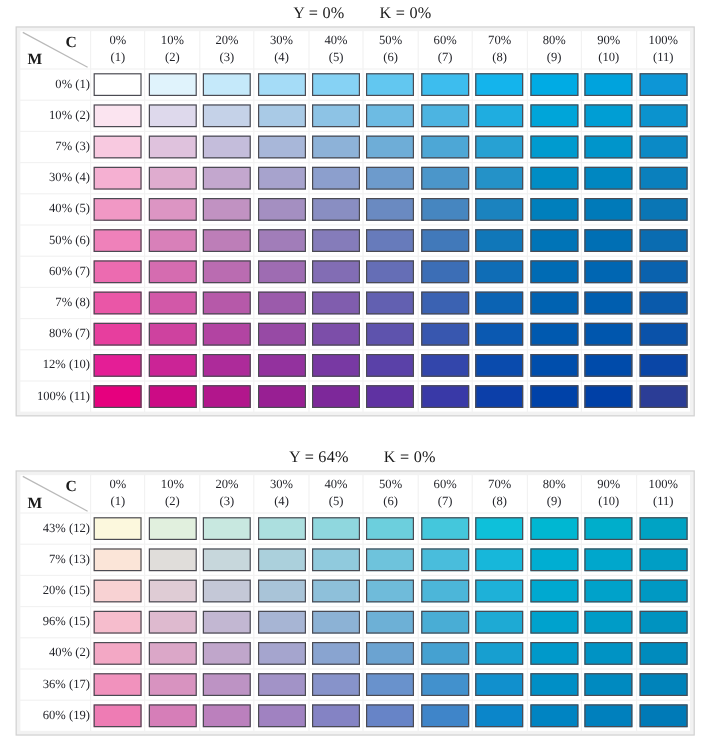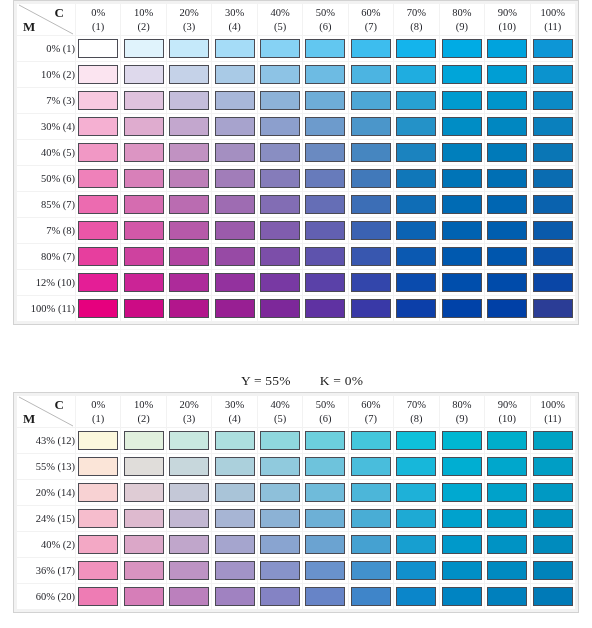--- a/index.html
+++ b/index.html
@@ -124,482 +124,22 @@
     border: 1px solid #4b4b53;
     box-sizing: border-box;
   }
 </style>
 </head>
 <body>
 
 <div class="page">
 
   <div class="table-block" id="block-0">
-    <div class="grid-wrap">
-      <table class="cmyk">
-        <thead>
-          <tr>
-            <th class="corner">
-              <svg class="diag" width="58" height="31" viewBox="0 0 58 31">
-                <line x1="2" y1="1" x2="56" y2="30" stroke="#b9b9b9" stroke-width="1"></line>
-              </svg>
-              <span class="lbl-c">C</span>
-              <span class="lbl-m">M</span>
-            </th>
-          <th class="colhead">
-                <span class="pct">0%</span>
-                <span class="idx">(1)</span>
-              </th>
-              <th class="colhead">
-                <span class="pct">10%</span>
-                <span class="idx">(2)</span>
-              </th>
-              <th class="colhead">
-                <span class="pct">20%</span>
-                <span class="idx">(3)</span>
-              </th>
-              <th class="colhead">
-                <span class="pct">30%</span>
-                <span class="idx">(4)</span>
-              </th>
-              <th class="colhead">
-                <span class="pct">40%</span>
-                <span class="idx">(5)</span>
-              </th>
-              <th class="colhead">
-                <span class="pct">50%</span>
-                <span class="idx">(6)</span>
-              </th>
-              <th class="colhead">
-                <span class="pct">60%</span>
-                <span class="idx">(7)</span>
-              </th>
-              <th class="colhead">
-                <span class="pct">70%</span>
-                <span class="idx">(8)</span>
-              </th>
-              <th class="colhead">
-                <span class="pct">80%</span>
-                <span class="idx">(9)</span>
-              </th>
-              <th class="colhead">
-                <span class="pct">90%</span>
-                <span class="idx">(10)</span>
-              </th>
-              <th class="colhead">
-                <span class="pct">100%</span>
-                <span class="idx">(11)</span>
-              </th>
-            </tr>
-        </thead>
-        <tbody>
-            <tr>
-              <th class="rowhead">0% (1)</th>
-              <td class="swatch-cell">
-                <div class="swatch" style="background: rgb(255, 255, 255);"></div>
-              </td>
-              <td class="swatch-cell">
-                <div class="swatch" style="background: rgb(224, 243, 252);"></div>
-              </td>
-              <td class="swatch-cell">
-                <div class="swatch" style="background: rgb(197, 233, 250);"></div>
-              </td>
-              <td class="swatch-cell">
-                <div class="swatch" style="background: rgb(165, 220, 247);"></div>
-              </td>
-              <td class="swatch-cell">
-                <div class="swatch" style="background: rgb(134, 210, 244);"></div>
-              </td>
-              <td class="swatch-cell">
-                <div class="swatch" style="background: rgb(98, 199, 240);"></div>
-              </td>
-              <td class="swatch-cell">
-                <div class="swatch" style="background: rgb(61, 189, 238);"></div>
-              </td>
-              <td class="swatch-cell">
-                <div class="swatch" style="background: rgb(20, 180, 236);"></div>
-              </td>
-              <td class="swatch-cell">
-                <div class="swatch" style="background: rgb(0, 171, 228);"></div>
-              </td>
-              <td class="swatch-cell">
-                <div class="swatch" style="background: rgb(0, 163, 221);"></div>
-              </td>
-              <td class="swatch-cell">
-                <div class="swatch" style="background: rgb(13, 150, 214);"></div>
-              </td>
-            </tr>
-            <tr>
-              <th class="rowhead">10% (2)</th>
-              <td class="swatch-cell">
-                <div class="swatch" style="background: rgb(251, 228, 240);"></div>
-              </td>
-              <td class="swatch-cell">
-                <div class="swatch" style="background: rgb(222, 217, 236);"></div>
-              </td>
-              <td class="swatch-cell">
-                <div class="swatch" style="background: rgb(197, 210, 232);"></div>
-              </td>
-              <td class="swatch-cell">
-                <div class="swatch" style="background: rgb(169, 202, 230);"></div>
-              </td>
-              <td class="swatch-cell">
-                <div class="swatch" style="background: rgb(141, 195, 229);"></div>
-              </td>
-              <td class="swatch-cell">
-                <div class="swatch" style="background: rgb(109, 187, 227);"></div>
-              </td>
-              <td class="swatch-cell">
-                <div class="swatch" style="background: rgb(76, 180, 225);"></div>
-              </td>
-              <td class="swatch-cell">
-                <div class="swatch" style="background: rgb(31, 173, 224);"></div>
-              </td>
-              <td class="swatch-cell">
-                <div class="swatch" style="background: rgb(0, 165, 217);"></div>
-              </td>
-              <td class="swatch-cell">
-                <div class="swatch" style="background: rgb(0, 158, 212);"></div>
-              </td>
-              <td class="swatch-cell">
-                <div class="swatch" style="background: rgb(11, 147, 206);"></div>
-              </td>
-            </tr>
-            <tr>
-              <th class="rowhead">7% (3)</th>
-              <td class="swatch-cell">
-                <div class="swatch" style="background: rgb(248, 201, 224);"></div>
-              </td>
-              <td class="swatch-cell">
-                <div class="swatch" style="background: rgb(223, 194, 221);"></div>
-              </td>
-              <td class="swatch-cell">
-                <div class="swatch" style="background: rgb(196, 189, 219);"></div>
-              </td>
-              <td class="swatch-cell">
-                <div class="swatch" style="background: rgb(168, 183, 217);"></div>
-              </td>
-              <td class="swatch-cell">
-                <div class="swatch" style="background: rgb(141, 178, 216);"></div>
-              </td>
-              <td class="swatch-cell">
-                <div class="swatch" style="background: rgb(110, 173, 215);"></div>
-              </td>
-              <td class="swatch-cell">
-                <div class="swatch" style="background: rgb(77, 167, 214);"></div>
-              </td>
-              <td class="swatch-cell">
-                <div class="swatch" style="background: rgb(39, 161, 211);"></div>
-              </td>
-              <td class="swatch-cell">
-                <div class="swatch" style="background: rgb(0, 155, 207);"></div>
-              </td>
-              <td class="swatch-cell">
-                <div class="swatch" style="background: rgb(0, 149, 203);"></div>
-              </td>
-              <td class="swatch-cell">
-                <div class="swatch" style="background: rgb(11, 138, 198);"></div>
-              </td>
-            </tr>
-            <tr>
-              <th class="rowhead">30% (4)</th>
-              <td class="swatch-cell">
-                <div class="swatch" style="background: rgb(245, 176, 210);"></div>
-              </td>
-              <td class="swatch-cell">
-                <div class="swatch" style="background: rgb(223, 172, 207);"></div>
-              </td>
-              <td class="swatch-cell">
-                <div class="swatch" style="background: rgb(195, 167, 206);"></div>
-              </td>
-              <td class="swatch-cell">
-                <div class="swatch" style="background: rgb(167, 163, 205);"></div>
-              </td>
-              <td class="swatch-cell">
-                <div class="swatch" style="background: rgb(140, 159, 205);"></div>
-              </td>
-              <td class="swatch-cell">
-                <div class="swatch" style="background: rgb(109, 155, 204);"></div>
-              </td>
-              <td class="swatch-cell">
-                <div class="swatch" style="background: rgb(75, 150, 202);"></div>
-              </td>
-              <td class="swatch-cell">
-                <div class="swatch" style="background: rgb(36, 146, 200);"></div>
-              </td>
-              <td class="swatch-cell">
-                <div class="swatch" style="background: rgb(0, 141, 197);"></div>
-              </td>
-              <td class="swatch-cell">
-                <div class="swatch" style="background: rgb(0, 135, 193);"></div>
-              </td>
-              <td class="swatch-cell">
-                <div class="swatch" style="background: rgb(10, 128, 189);"></div>
-              </td>
-            </tr>
-            <tr>
-              <th class="rowhead">40% (5)</th>
-              <td class="swatch-cell">
-                <div class="swatch" style="background: rgb(241, 152, 197);"></div>
-              </td>
-              <td class="swatch-cell">
-                <div class="swatch" style="background: rgb(220, 149, 195);"></div>
-              </td>
-              <td class="swatch-cell">
-                <div class="swatch" style="background: rgb(193, 146, 194);"></div>
-              </td>
-              <td class="swatch-cell">
-                <div class="swatch" style="background: rgb(164, 143, 193);"></div>
-              </td>
-              <td class="swatch-cell">
-                <div class="swatch" style="background: rgb(137, 142, 194);"></div>
-              </td>
-              <td class="swatch-cell">
-                <div class="swatch" style="background: rgb(106, 138, 193);"></div>
-              </td>
-              <td class="swatch-cell">
-                <div class="swatch" style="background: rgb(70, 134, 192);"></div>
-              </td>
-              <td class="swatch-cell">
-                <div class="swatch" style="background: rgb(27, 131, 191);"></div>
-              </td>
-              <td class="swatch-cell">
-                <div class="swatch" style="background: rgb(0, 127, 188);"></div>
-              </td>
-              <td class="swatch-cell">
-                <div class="swatch" style="background: rgb(0, 122, 185);"></div>
-              </td>
-              <td class="swatch-cell">
-                <div class="swatch" style="background: rgb(10, 118, 181);"></div>
-              </td>
-            </tr>
-            <tr>
-              <th class="rowhead">50% (6)</th>
-              <td class="swatch-cell">
-                <div class="swatch" style="background: rgb(239, 129, 186);"></div>
-              </td>
-              <td class="swatch-cell">
-                <div class="swatch" style="background: rgb(216, 128, 185);"></div>
-              </td>
-              <td class="swatch-cell">
-                <div class="swatch" style="background: rgb(189, 126, 184);"></div>
-              </td>
-              <td class="swatch-cell">
-                <div class="swatch" style="background: rgb(161, 125, 185);"></div>
-              </td>
-              <td class="swatch-cell">
-                <div class="swatch" style="background: rgb(133, 124, 186);"></div>
-              </td>
-              <td class="swatch-cell">
-                <div class="swatch" style="background: rgb(103, 123, 187);"></div>
-              </td>
-              <td class="swatch-cell">
-                <div class="swatch" style="background: rgb(65, 121, 186);"></div>
-              </td>
-              <td class="swatch-cell">
-                <div class="swatch" style="background: rgb(16, 119, 185);"></div>
-              </td>
-              <td class="swatch-cell">
-                <div class="swatch" style="background: rgb(0, 116, 183);"></div>
-              </td>
-              <td class="swatch-cell">
-                <div class="swatch" style="background: rgb(0, 111, 180);"></div>
-              </td>
-              <td class="swatch-cell">
-                <div class="swatch" style="background: rgb(10, 108, 177);"></div>
-              </td>
-            </tr>
-            <tr>
-              <th class="rowhead">85% (7)</th>
-              <td class="swatch-cell">
-                <div class="swatch" style="background: rgb(236, 107, 176);"></div>
-              </td>
-              <td class="swatch-cell">
-                <div class="swatch" style="background: rgb(213, 108, 176);"></div>
-              </td>
-              <td class="swatch-cell">
-                <div class="swatch" style="background: rgb(186, 108, 177);"></div>
-              </td>
-              <td class="swatch-cell">
-                <div class="swatch" style="background: rgb(158, 108, 178);"></div>
-              </td>
-              <td class="swatch-cell">
-                <div class="swatch" style="background: rgb(130, 109, 180);"></div>
-              </td>
-              <td class="swatch-cell">
-                <div class="swatch" style="background: rgb(101, 110, 182);"></div>
-              </td>
-              <td class="swatch-cell">
-                <div class="swatch" style="background: rgb(60, 110, 182);"></div>
-              </td>
-              <td class="swatch-cell">
-                <div class="swatch" style="background: rgb(15, 109, 182);"></div>
-              </td>
-              <td class="swatch-cell">
-                <div class="swatch" style="background: rgb(0, 107, 180);"></div>
-              </td>
-              <td class="swatch-cell">
-                <div class="swatch" style="background: rgb(0, 102, 178);"></div>
-              </td>
-              <td class="swatch-cell">
-                <div class="swatch" style="background: rgb(10, 98, 174);"></div>
-              </td>
-            </tr>
-            <tr>
-              <th class="rowhead">7% (8)</th>
-              <td class="swatch-cell">
-                <div class="swatch" style="background: rgb(234, 86, 167);"></div>
-              </td>
-              <td class="swatch-cell">
-                <div class="swatch" style="background: rgb(210, 88, 168);"></div>
-              </td>
-              <td class="swatch-cell">
-                <div class="swatch" style="background: rgb(182, 89, 169);"></div>
-              </td>
-              <td class="swatch-cell">
-                <div class="swatch" style="background: rgb(155, 91, 171);"></div>
-              </td>
-              <td class="swatch-cell">
-                <div class="swatch" style="background: rgb(128, 93, 174);"></div>
-              </td>
-              <td class="swatch-cell">
-                <div class="swatch" style="background: rgb(98, 96, 177);"></div>
-              </td>
-              <td class="swatch-cell">
-                <div class="swatch" style="background: rgb(59, 98, 178);"></div>
-              </td>
-              <td class="swatch-cell">
-                <div class="swatch" style="background: rgb(11, 99, 179);"></div>
-              </td>
-              <td class="swatch-cell">
-                <div class="swatch" style="background: rgb(0, 98, 177);"></div>
-              </td>
-              <td class="swatch-cell">
-                <div class="swatch" style="background: rgb(0, 94, 175);"></div>
-              </td>
-              <td class="swatch-cell">
-                <div class="swatch" style="background: rgb(10, 90, 171);"></div>
-              </td>
-            </tr>
-            <tr>
-              <th class="rowhead">80% (7)</th>
-              <td class="swatch-cell">
-                <div class="swatch" style="background: rgb(231, 62, 158);"></div>
-              </td>
-              <td class="swatch-cell">
-                <div class="swatch" style="background: rgb(206, 66, 159);"></div>
-              </td>
-              <td class="swatch-cell">
-                <div class="swatch" style="background: rgb(178, 68, 162);"></div>
-              </td>
-              <td class="swatch-cell">
-                <div class="swatch" style="background: rgb(151, 74, 165);"></div>
-              </td>
-              <td class="swatch-cell">
-                <div class="swatch" style="background: rgb(124, 78, 169);"></div>
-              </td>
-              <td class="swatch-cell">
-                <div class="swatch" style="background: rgb(94, 83, 173);"></div>
-              </td>
-              <td class="swatch-cell">
-                <div class="swatch" style="background: rgb(56, 87, 175);"></div>
-              </td>
-              <td class="swatch-cell">
-                <div class="swatch" style="background: rgb(11, 89, 177);"></div>
-              </td>
-              <td class="swatch-cell">
-                <div class="swatch" style="background: rgb(0, 89, 175);"></div>
-              </td>
-              <td class="swatch-cell">
-                <div class="swatch" style="background: rgb(0, 86, 173);"></div>
-              </td>
-              <td class="swatch-cell">
-                <div class="swatch" style="background: rgb(10, 82, 169);"></div>
-              </td>
-            </tr>
-            <tr>
-              <th class="rowhead">12% (10)</th>
-              <td class="swatch-cell">
-                <div class="swatch" style="background: rgb(228, 30, 150);"></div>
-              </td>
-              <td class="swatch-cell">
-                <div class="swatch" style="background: rgb(203, 36, 150);"></div>
-              </td>
-              <td class="swatch-cell">
-                <div class="swatch" style="background: rgb(173, 43, 154);"></div>
-              </td>
-              <td class="swatch-cell">
-                <div class="swatch" style="background: rgb(147, 50, 158);"></div>
-              </td>
-              <td class="swatch-cell">
-                <div class="swatch" style="background: rgb(120, 57, 163);"></div>
-              </td>
-              <td class="swatch-cell">
-                <div class="swatch" style="background: rgb(90, 65, 168);"></div>
-              </td>
-              <td class="swatch-cell">
-                <div class="swatch" style="background: rgb(51, 70, 171);"></div>
-              </td>
-              <td class="swatch-cell">
-                <div class="swatch" style="background: rgb(10, 75, 173);"></div>
-              </td>
-              <td class="swatch-cell">
-                <div class="swatch" style="background: rgb(0, 78, 172);"></div>
-              </td>
-              <td class="swatch-cell">
-                <div class="swatch" style="background: rgb(0, 75, 170);"></div>
-              </td>
-              <td class="swatch-cell">
-                <div class="swatch" style="background: rgb(10, 70, 166);"></div>
-              </td>
-            </tr>
-            <tr>
-              <th class="rowhead">100% (11)</th>
-              <td class="swatch-cell">
-                <div class="swatch" style="background: rgb(230, 0, 126);"></div>
-              </td>
-              <td class="swatch-cell">
-                <div class="swatch" style="background: rgb(204, 11, 133);"></div>
-              </td>
-              <td class="swatch-cell">
-                <div class="swatch" style="background: rgb(178, 22, 140);"></div>
-              </td>
-              <td class="swatch-cell">
-                <div class="swatch" style="background: rgb(152, 31, 147);"></div>
-              </td>
-              <td class="swatch-cell">
-                <div class="swatch" style="background: rgb(125, 40, 154);"></div>
-              </td>
-              <td class="swatch-cell">
-                <div class="swatch" style="background: rgb(95, 50, 162);"></div>
-              </td>
-              <td class="swatch-cell">
-                <div class="swatch" style="background: rgb(57, 57, 167);"></div>
-              </td>
-              <td class="swatch-cell">
-                <div class="swatch" style="background: rgb(12, 63, 169);"></div>
-              </td>
-              <td class="swatch-cell">
-                <div class="swatch" style="background: rgb(0, 66, 168);"></div>
-              </td>
-              <td class="swatch-cell">
-                <div class="swatch" style="background: rgb(0, 64, 166);"></div>
-              </td>
-              <td class="swatch-cell">
-                <div class="swatch" style="background: rgb(43, 61, 150);"></div>
-              </td>
-            </tr>
-          </tbody>
-      </table>
-    </div>
-  </div>
-
-  <div class="table-block" id="block-1">
     <div class="chart-title">
-      <span class="seg">Y = 55%</span>
+      <span class="seg">Y = 0%</span>
       <span class="gap"></span>
       <span class="seg">K = 0%</span>
     </div>
     <div class="grid-wrap">
       <table class="cmyk">
         <thead>
           <tr>
             <th class="corner">
               <svg class="diag" width="58" height="31" viewBox="0 0 58 31">
                 <line x1="2" y1="1" x2="56" y2="30" stroke="#b9b9b9" stroke-width="1"></line>
@@ -648,20 +188,485 @@
                 <span class="idx">(10)</span>
               </th>
               <th class="colhead">
                 <span class="pct">100%</span>
                 <span class="idx">(11)</span>
               </th>
             </tr>
         </thead>
         <tbody>
             <tr>
+              <th class="rowhead">0% (1)</th>
+              <td class="swatch-cell">
+                <div class="swatch" style="background: rgb(255, 255, 255);"></div>
+              </td>
+              <td class="swatch-cell">
+                <div class="swatch" style="background: rgb(224, 243, 252);"></div>
+              </td>
+              <td class="swatch-cell">
+                <div class="swatch" style="background: rgb(197, 233, 250);"></div>
+              </td>
+              <td class="swatch-cell">
+                <div class="swatch" style="background: rgb(165, 220, 247);"></div>
+              </td>
+              <td class="swatch-cell">
+                <div class="swatch" style="background: rgb(134, 210, 244);"></div>
+              </td>
+              <td class="swatch-cell">
+                <div class="swatch" style="background: rgb(98, 199, 240);"></div>
+              </td>
+              <td class="swatch-cell">
+                <div class="swatch" style="background: rgb(61, 189, 238);"></div>
+              </td>
+              <td class="swatch-cell">
+                <div class="swatch" style="background: rgb(20, 180, 236);"></div>
+              </td>
+              <td class="swatch-cell">
+                <div class="swatch" style="background: rgb(0, 171, 228);"></div>
+              </td>
+              <td class="swatch-cell">
+                <div class="swatch" style="background: rgb(0, 163, 221);"></div>
+              </td>
+              <td class="swatch-cell">
+                <div class="swatch" style="background: rgb(13, 150, 214);"></div>
+              </td>
+            </tr>
+            <tr>
+              <th class="rowhead">10% (2)</th>
+              <td class="swatch-cell">
+                <div class="swatch" style="background: rgb(251, 228, 240);"></div>
+              </td>
+              <td class="swatch-cell">
+                <div class="swatch" style="background: rgb(222, 217, 236);"></div>
+              </td>
+              <td class="swatch-cell">
+                <div class="swatch" style="background: rgb(197, 210, 232);"></div>
+              </td>
+              <td class="swatch-cell">
+                <div class="swatch" style="background: rgb(169, 202, 230);"></div>
+              </td>
+              <td class="swatch-cell">
+                <div class="swatch" style="background: rgb(141, 195, 229);"></div>
+              </td>
+              <td class="swatch-cell">
+                <div class="swatch" style="background: rgb(109, 187, 227);"></div>
+              </td>
+              <td class="swatch-cell">
+                <div class="swatch" style="background: rgb(76, 180, 225);"></div>
+              </td>
+              <td class="swatch-cell">
+                <div class="swatch" style="background: rgb(31, 173, 224);"></div>
+              </td>
+              <td class="swatch-cell">
+                <div class="swatch" style="background: rgb(0, 165, 217);"></div>
+              </td>
+              <td class="swatch-cell">
+                <div class="swatch" style="background: rgb(0, 158, 212);"></div>
+              </td>
+              <td class="swatch-cell">
+                <div class="swatch" style="background: rgb(11, 147, 206);"></div>
+              </td>
+            </tr>
+            <tr>
+              <th class="rowhead">7% (3)</th>
+              <td class="swatch-cell">
+                <div class="swatch" style="background: rgb(248, 201, 224);"></div>
+              </td>
+              <td class="swatch-cell">
+                <div class="swatch" style="background: rgb(223, 194, 221);"></div>
+              </td>
+              <td class="swatch-cell">
+                <div class="swatch" style="background: rgb(196, 189, 219);"></div>
+              </td>
+              <td class="swatch-cell">
+                <div class="swatch" style="background: rgb(168, 183, 217);"></div>
+              </td>
+              <td class="swatch-cell">
+                <div class="swatch" style="background: rgb(141, 178, 216);"></div>
+              </td>
+              <td class="swatch-cell">
+                <div class="swatch" style="background: rgb(110, 173, 215);"></div>
+              </td>
+              <td class="swatch-cell">
+                <div class="swatch" style="background: rgb(77, 167, 214);"></div>
+              </td>
+              <td class="swatch-cell">
+                <div class="swatch" style="background: rgb(39, 161, 211);"></div>
+              </td>
+              <td class="swatch-cell">
+                <div class="swatch" style="background: rgb(0, 155, 207);"></div>
+              </td>
+              <td class="swatch-cell">
+                <div class="swatch" style="background: rgb(0, 149, 203);"></div>
+              </td>
+              <td class="swatch-cell">
+                <div class="swatch" style="background: rgb(11, 138, 198);"></div>
+              </td>
+            </tr>
+            <tr>
+              <th class="rowhead">30% (4)</th>
+              <td class="swatch-cell">
+                <div class="swatch" style="background: rgb(245, 176, 210);"></div>
+              </td>
+              <td class="swatch-cell">
+                <div class="swatch" style="background: rgb(223, 172, 207);"></div>
+              </td>
+              <td class="swatch-cell">
+                <div class="swatch" style="background: rgb(195, 167, 206);"></div>
+              </td>
+              <td class="swatch-cell">
+                <div class="swatch" style="background: rgb(167, 163, 205);"></div>
+              </td>
+              <td class="swatch-cell">
+                <div class="swatch" style="background: rgb(140, 159, 205);"></div>
+              </td>
+              <td class="swatch-cell">
+                <div class="swatch" style="background: rgb(109, 155, 204);"></div>
+              </td>
+              <td class="swatch-cell">
+                <div class="swatch" style="background: rgb(75, 150, 202);"></div>
+              </td>
+              <td class="swatch-cell">
+                <div class="swatch" style="background: rgb(36, 146, 200);"></div>
+              </td>
+              <td class="swatch-cell">
+                <div class="swatch" style="background: rgb(0, 141, 197);"></div>
+              </td>
+              <td class="swatch-cell">
+                <div class="swatch" style="background: rgb(0, 135, 193);"></div>
+              </td>
+              <td class="swatch-cell">
+                <div class="swatch" style="background: rgb(10, 128, 189);"></div>
+              </td>
+            </tr>
+            <tr>
+              <th class="rowhead">40% (5)</th>
+              <td class="swatch-cell">
+                <div class="swatch" style="background: rgb(241, 152, 197);"></div>
+              </td>
+              <td class="swatch-cell">
+                <div class="swatch" style="background: rgb(220, 149, 195);"></div>
+              </td>
+              <td class="swatch-cell">
+                <div class="swatch" style="background: rgb(193, 146, 194);"></div>
+              </td>
+              <td class="swatch-cell">
+                <div class="swatch" style="background: rgb(164, 143, 193);"></div>
+              </td>
+              <td class="swatch-cell">
+                <div class="swatch" style="background: rgb(137, 142, 194);"></div>
+              </td>
+              <td class="swatch-cell">
+                <div class="swatch" style="background: rgb(106, 138, 193);"></div>
+              </td>
+              <td class="swatch-cell">
+                <div class="swatch" style="background: rgb(70, 134, 192);"></div>
+              </td>
+              <td class="swatch-cell">
+                <div class="swatch" style="background: rgb(27, 131, 191);"></div>
+              </td>
+              <td class="swatch-cell">
+                <div class="swatch" style="background: rgb(0, 127, 188);"></div>
+              </td>
+              <td class="swatch-cell">
+                <div class="swatch" style="background: rgb(0, 122, 185);"></div>
+              </td>
+              <td class="swatch-cell">
+                <div class="swatch" style="background: rgb(10, 118, 181);"></div>
+              </td>
+            </tr>
+            <tr>
+              <th class="rowhead">50% (6)</th>
+              <td class="swatch-cell">
+                <div class="swatch" style="background: rgb(239, 129, 186);"></div>
+              </td>
+              <td class="swatch-cell">
+                <div class="swatch" style="background: rgb(216, 128, 185);"></div>
+              </td>
+              <td class="swatch-cell">
+                <div class="swatch" style="background: rgb(189, 126, 184);"></div>
+              </td>
+              <td class="swatch-cell">
+                <div class="swatch" style="background: rgb(161, 125, 185);"></div>
+              </td>
+              <td class="swatch-cell">
+                <div class="swatch" style="background: rgb(133, 124, 186);"></div>
+              </td>
+              <td class="swatch-cell">
+                <div class="swatch" style="background: rgb(103, 123, 187);"></div>
+              </td>
+              <td class="swatch-cell">
+                <div class="swatch" style="background: rgb(65, 121, 186);"></div>
+              </td>
+              <td class="swatch-cell">
+                <div class="swatch" style="background: rgb(16, 119, 185);"></div>
+              </td>
+              <td class="swatch-cell">
+                <div class="swatch" style="background: rgb(0, 116, 183);"></div>
+              </td>
+              <td class="swatch-cell">
+                <div class="swatch" style="background: rgb(0, 111, 180);"></div>
+              </td>
+              <td class="swatch-cell">
+                <div class="swatch" style="background: rgb(10, 108, 177);"></div>
+              </td>
+            </tr>
+            <tr>
+              <th class="rowhead">60% (7)</th>
+              <td class="swatch-cell">
+                <div class="swatch" style="background: rgb(236, 107, 176);"></div>
+              </td>
+              <td class="swatch-cell">
+                <div class="swatch" style="background: rgb(213, 108, 176);"></div>
+              </td>
+              <td class="swatch-cell">
+                <div class="swatch" style="background: rgb(186, 108, 177);"></div>
+              </td>
+              <td class="swatch-cell">
+                <div class="swatch" style="background: rgb(158, 108, 178);"></div>
+              </td>
+              <td class="swatch-cell">
+                <div class="swatch" style="background: rgb(130, 109, 180);"></div>
+              </td>
+              <td class="swatch-cell">
+                <div class="swatch" style="background: rgb(101, 110, 182);"></div>
+              </td>
+              <td class="swatch-cell">
+                <div class="swatch" style="background: rgb(60, 110, 182);"></div>
+              </td>
+              <td class="swatch-cell">
+                <div class="swatch" style="background: rgb(15, 109, 182);"></div>
+              </td>
+              <td class="swatch-cell">
+                <div class="swatch" style="background: rgb(0, 107, 180);"></div>
+              </td>
+              <td class="swatch-cell">
+                <div class="swatch" style="background: rgb(0, 102, 178);"></div>
+              </td>
+              <td class="swatch-cell">
+                <div class="swatch" style="background: rgb(10, 98, 174);"></div>
+              </td>
+            </tr>
+            <tr>
+              <th class="rowhead">7% (8)</th>
+              <td class="swatch-cell">
+                <div class="swatch" style="background: rgb(234, 86, 167);"></div>
+              </td>
+              <td class="swatch-cell">
+                <div class="swatch" style="background: rgb(210, 88, 168);"></div>
+              </td>
+              <td class="swatch-cell">
+                <div class="swatch" style="background: rgb(182, 89, 169);"></div>
+              </td>
+              <td class="swatch-cell">
+                <div class="swatch" style="background: rgb(155, 91, 171);"></div>
+              </td>
+              <td class="swatch-cell">
+                <div class="swatch" style="background: rgb(128, 93, 174);"></div>
+              </td>
+              <td class="swatch-cell">
+                <div class="swatch" style="background: rgb(98, 96, 177);"></div>
+              </td>
+              <td class="swatch-cell">
+                <div class="swatch" style="background: rgb(59, 98, 178);"></div>
+              </td>
+              <td class="swatch-cell">
+                <div class="swatch" style="background: rgb(11, 99, 179);"></div>
+              </td>
+              <td class="swatch-cell">
+                <div class="swatch" style="background: rgb(0, 98, 177);"></div>
+              </td>
+              <td class="swatch-cell">
+                <div class="swatch" style="background: rgb(0, 94, 175);"></div>
+              </td>
+              <td class="swatch-cell">
+                <div class="swatch" style="background: rgb(10, 90, 171);"></div>
+              </td>
+            </tr>
+            <tr>
+              <th class="rowhead">80% (7)</th>
+              <td class="swatch-cell">
+                <div class="swatch" style="background: rgb(231, 62, 158);"></div>
+              </td>
+              <td class="swatch-cell">
+                <div class="swatch" style="background: rgb(206, 66, 159);"></div>
+              </td>
+              <td class="swatch-cell">
+                <div class="swatch" style="background: rgb(178, 68, 162);"></div>
+              </td>
+              <td class="swatch-cell">
+                <div class="swatch" style="background: rgb(151, 74, 165);"></div>
+              </td>
+              <td class="swatch-cell">
+                <div class="swatch" style="background: rgb(124, 78, 169);"></div>
+              </td>
+              <td class="swatch-cell">
+                <div class="swatch" style="background: rgb(94, 83, 173);"></div>
+              </td>
+              <td class="swatch-cell">
+                <div class="swatch" style="background: rgb(56, 87, 175);"></div>
+              </td>
+              <td class="swatch-cell">
+                <div class="swatch" style="background: rgb(11, 89, 177);"></div>
+              </td>
+              <td class="swatch-cell">
+                <div class="swatch" style="background: rgb(0, 89, 175);"></div>
+              </td>
+              <td class="swatch-cell">
+                <div class="swatch" style="background: rgb(0, 86, 173);"></div>
+              </td>
+              <td class="swatch-cell">
+                <div class="swatch" style="background: rgb(10, 82, 169);"></div>
+              </td>
+            </tr>
+            <tr>
+              <th class="rowhead">12% (10)</th>
+              <td class="swatch-cell">
+                <div class="swatch" style="background: rgb(228, 30, 150);"></div>
+              </td>
+              <td class="swatch-cell">
+                <div class="swatch" style="background: rgb(203, 36, 150);"></div>
+              </td>
+              <td class="swatch-cell">
+                <div class="swatch" style="background: rgb(173, 43, 154);"></div>
+              </td>
+              <td class="swatch-cell">
+                <div class="swatch" style="background: rgb(147, 50, 158);"></div>
+              </td>
+              <td class="swatch-cell">
+                <div class="swatch" style="background: rgb(120, 57, 163);"></div>
+              </td>
+              <td class="swatch-cell">
+                <div class="swatch" style="background: rgb(90, 65, 168);"></div>
+              </td>
+              <td class="swatch-cell">
+                <div class="swatch" style="background: rgb(51, 70, 171);"></div>
+              </td>
+              <td class="swatch-cell">
+                <div class="swatch" style="background: rgb(10, 75, 173);"></div>
+              </td>
+              <td class="swatch-cell">
+                <div class="swatch" style="background: rgb(0, 78, 172);"></div>
+              </td>
+              <td class="swatch-cell">
+                <div class="swatch" style="background: rgb(0, 75, 170);"></div>
+              </td>
+              <td class="swatch-cell">
+                <div class="swatch" style="background: rgb(10, 70, 166);"></div>
+              </td>
+            </tr>
+            <tr>
+              <th class="rowhead">100% (11)</th>
+              <td class="swatch-cell">
+                <div class="swatch" style="background: rgb(230, 0, 126);"></div>
+              </td>
+              <td class="swatch-cell">
+                <div class="swatch" style="background: rgb(204, 11, 133);"></div>
+              </td>
+              <td class="swatch-cell">
+                <div class="swatch" style="background: rgb(178, 22, 140);"></div>
+              </td>
+              <td class="swatch-cell">
+                <div class="swatch" style="background: rgb(152, 31, 147);"></div>
+              </td>
+              <td class="swatch-cell">
+                <div class="swatch" style="background: rgb(125, 40, 154);"></div>
+              </td>
+              <td class="swatch-cell">
+                <div class="swatch" style="background: rgb(95, 50, 162);"></div>
+              </td>
+              <td class="swatch-cell">
+                <div class="swatch" style="background: rgb(57, 57, 167);"></div>
+              </td>
+              <td class="swatch-cell">
+                <div class="swatch" style="background: rgb(12, 63, 169);"></div>
+              </td>
+              <td class="swatch-cell">
+                <div class="swatch" style="background: rgb(0, 66, 168);"></div>
+              </td>
+              <td class="swatch-cell">
+                <div class="swatch" style="background: rgb(0, 64, 166);"></div>
+              </td>
+              <td class="swatch-cell">
+                <div class="swatch" style="background: rgb(43, 61, 150);"></div>
+              </td>
+            </tr>
+          </tbody>
+      </table>
+    </div>
+  </div>
+
+  <div class="table-block" id="block-1">
+    <div class="chart-title">
+      <span class="seg">Y = 64%</span>
+      <span class="gap"></span>
+      <span class="seg">K = 0%</span>
+    </div>
+    <div class="grid-wrap">
+      <table class="cmyk">
+        <thead>
+          <tr>
+            <th class="corner">
+              <svg class="diag" width="58" height="31" viewBox="0 0 58 31">
+                <line x1="2" y1="1" x2="56" y2="30" stroke="#b9b9b9" stroke-width="1"></line>
+              </svg>
+              <span class="lbl-c">C</span>
+              <span class="lbl-m">M</span>
+            </th>
+          <th class="colhead">
+                <span class="pct">0%</span>
+                <span class="idx">(1)</span>
+              </th>
+              <th class="colhead">
+                <span class="pct">10%</span>
+                <span class="idx">(2)</span>
+              </th>
+              <th class="colhead">
+                <span class="pct">20%</span>
+                <span class="idx">(3)</span>
+              </th>
+              <th class="colhead">
+                <span class="pct">30%</span>
+                <span class="idx">(4)</span>
+              </th>
+              <th class="colhead">
+                <span class="pct">40%</span>
+                <span class="idx">(5)</span>
+              </th>
+              <th class="colhead">
+                <span class="pct">50%</span>
+                <span class="idx">(6)</span>
+              </th>
+              <th class="colhead">
+                <span class="pct">60%</span>
+                <span class="idx">(7)</span>
+              </th>
+              <th class="colhead">
+                <span class="pct">70%</span>
+                <span class="idx">(8)</span>
+              </th>
+              <th class="colhead">
+                <span class="pct">80%</span>
+                <span class="idx">(9)</span>
+              </th>
+              <th class="colhead">
+                <span class="pct">90%</span>
+                <span class="idx">(10)</span>
+              </th>
+              <th class="colhead">
+                <span class="pct">100%</span>
+                <span class="idx">(11)</span>
+              </th>
+            </tr>
+        </thead>
+        <tbody>
+            <tr>
               <th class="rowhead">43% (12)</th>
               <td class="swatch-cell">
                 <div class="swatch" style="background: rgb(252, 248, 221);"></div>
               </td>
               <td class="swatch-cell">
                 <div class="swatch" style="background: rgb(225, 240, 222);"></div>
               </td>
               <td class="swatch-cell">
                 <div class="swatch" style="background: rgb(200, 232, 224);"></div>
               </td>
@@ -684,21 +689,21 @@
                 <div class="swatch" style="background: rgb(0, 183, 210);"></div>
               </td>
               <td class="swatch-cell">
                 <div class="swatch" style="background: rgb(0, 174, 203);"></div>
               </td>
               <td class="swatch-cell">
                 <div class="swatch" style="background: rgb(0, 163, 196);"></div>
               </td>
             </tr>
             <tr>
-              <th class="rowhead">55% (13)</th>
+              <th class="rowhead">7% (13)</th>
               <td class="swatch-cell">
                 <div class="swatch" style="background: rgb(251, 229, 216);"></div>
               </td>
               <td class="swatch-cell">
                 <div class="swatch" style="background: rgb(224, 221, 218);"></div>
               </td>
               <td class="swatch-cell">
                 <div class="swatch" style="background: rgb(199, 215, 220);"></div>
               </td>
               <td class="swatch-cell">
@@ -720,21 +725,21 @@
                 <div class="swatch" style="background: rgb(0, 174, 210);"></div>
               </td>
               <td class="swatch-cell">
                 <div class="swatch" style="background: rgb(0, 167, 204);"></div>
               </td>
               <td class="swatch-cell">
                 <div class="swatch" style="background: rgb(0, 158, 197);"></div>
               </td>
             </tr>
             <tr>
-              <th class="rowhead">20% (14)</th>
+              <th class="rowhead">20% (15)</th>
               <td class="swatch-cell">
                 <div class="swatch" style="background: rgb(248, 210, 211);"></div>
               </td>
               <td class="swatch-cell">
                 <div class="swatch" style="background: rgb(223, 204, 213);"></div>
               </td>
               <td class="swatch-cell">
                 <div class="swatch" style="background: rgb(196, 200, 215);"></div>
               </td>
               <td class="swatch-cell">
@@ -756,21 +761,21 @@
                 <div class="swatch" style="background: rgb(0, 169, 208);"></div>
               </td>
               <td class="swatch-cell">
                 <div class="swatch" style="background: rgb(0, 162, 202);"></div>
               </td>
               <td class="swatch-cell">
                 <div class="swatch" style="background: rgb(0, 153, 195);"></div>
               </td>
             </tr>
             <tr>
-              <th class="rowhead">24% (15)</th>
+              <th class="rowhead">96% (15)</th>
               <td class="swatch-cell">
                 <div class="swatch" style="background: rgb(246, 189, 205);"></div>
               </td>
               <td class="swatch-cell">
                 <div class="swatch" style="background: rgb(222, 186, 207);"></div>
               </td>
               <td class="swatch-cell">
                 <div class="swatch" style="background: rgb(194, 183, 210);"></div>
               </td>
               <td class="swatch-cell">
@@ -864,21 +869,21 @@
                 <div class="swatch" style="background: rgb(0, 143, 198);"></div>
               </td>
               <td class="swatch-cell">
                 <div class="swatch" style="background: rgb(0, 138, 192);"></div>
               </td>
               <td class="swatch-cell">
                 <div class="swatch" style="background: rgb(0, 131, 186);"></div>
               </td>
             </tr>
             <tr>
-              <th class="rowhead">60% (20)</th>
+              <th class="rowhead">60% (19)</th>
               <td class="swatch-cell">
                 <div class="swatch" style="background: rgb(238, 124, 180);"></div>
               </td>
               <td class="swatch-cell">
                 <div class="swatch" style="background: rgb(214, 126, 184);"></div>
               </td>
               <td class="swatch-cell">
                 <div class="swatch" style="background: rgb(187, 128, 189);"></div>
               </td>
               <td class="swatch-cell">

